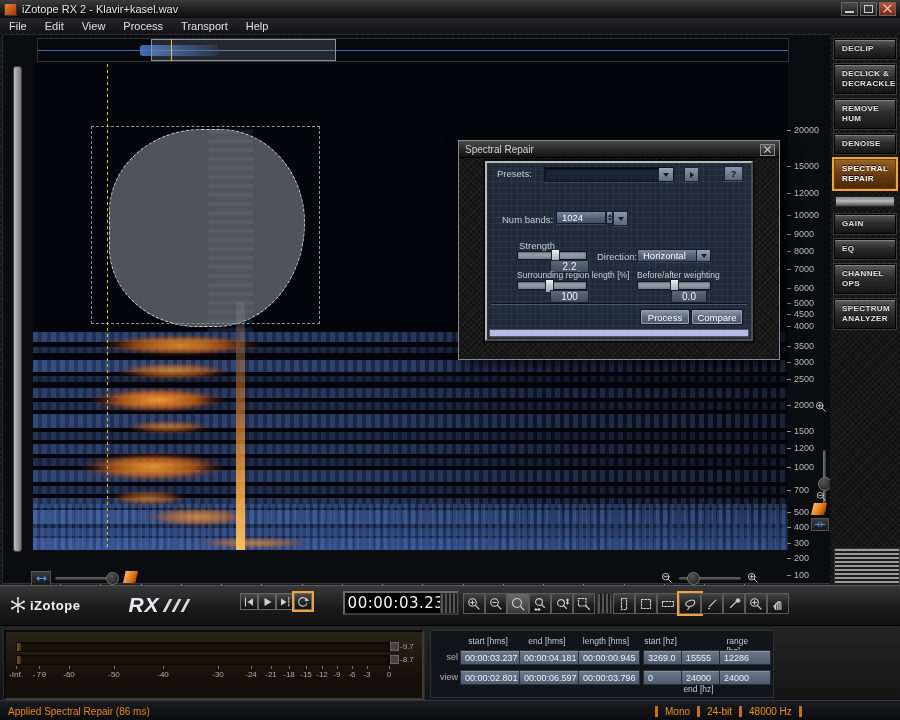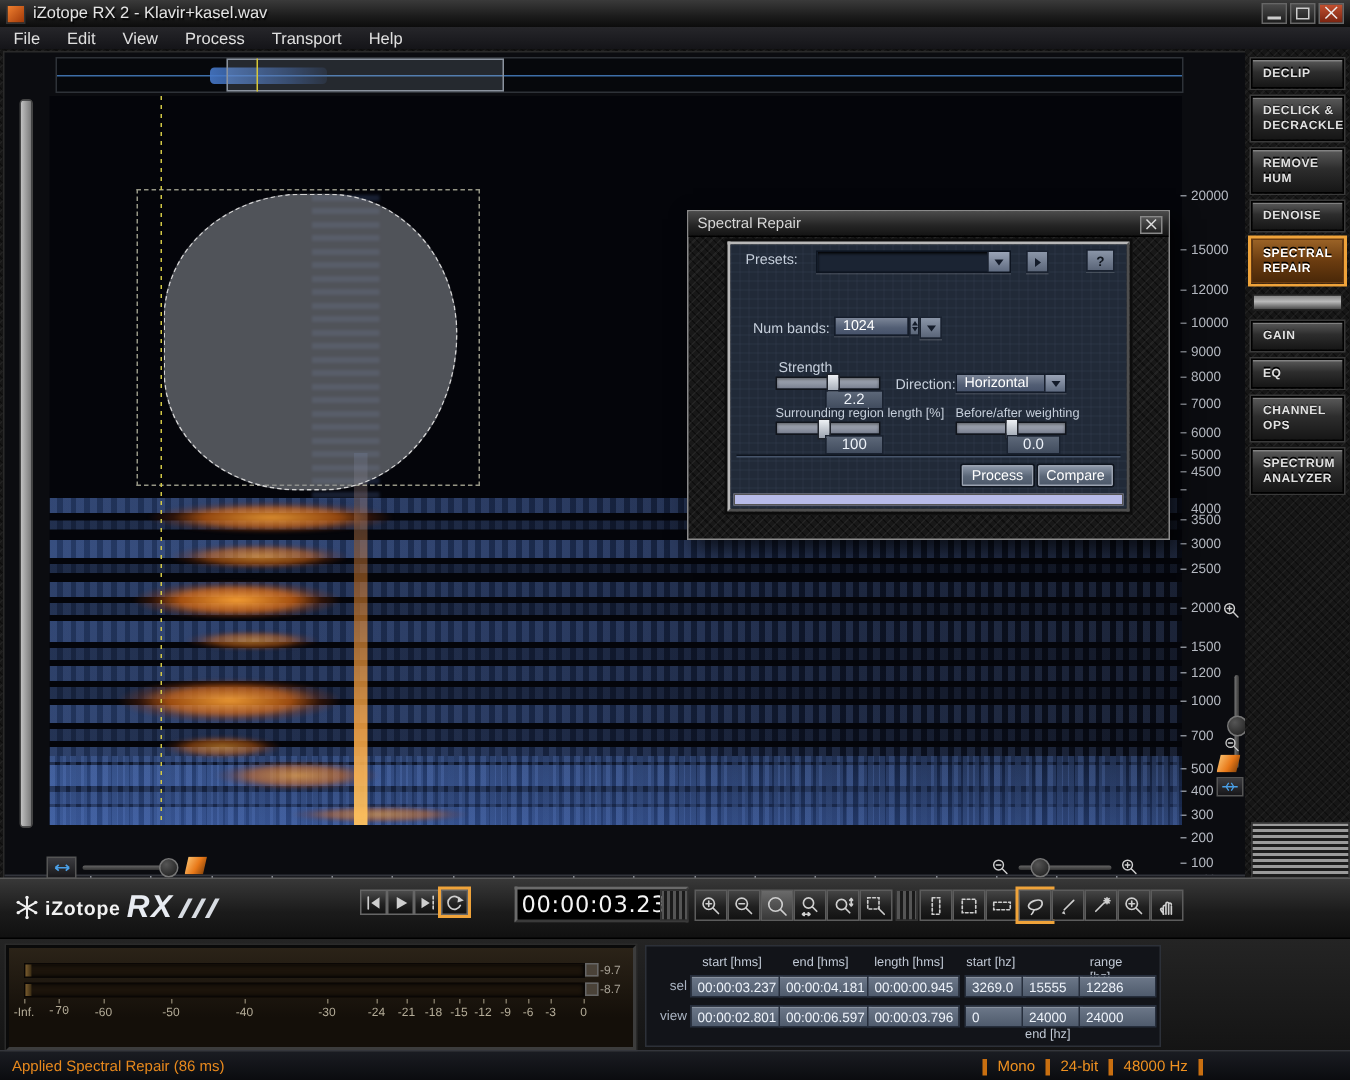--- a/index.html
+++ b/index.html
@@ -78,21 +78,21 @@
   .mod-divider{height:9px;margin:2px 1px;border:1px solid #222;
     background:linear-gradient(180deg,#848484,#b9b9b9 45%,#4c4c4c);}
   #gripstripes{left:834px;top:548px;width:64px;height:36px;
     background:repeating-linear-gradient(180deg,#9a9a9a 0 2px,#1c1c1c 2px 4px);border:1px solid #333;}
   
   #transportbar{left:0;top:585px;width:900px;height:40px;
     background:linear-gradient(180deg,#383838,#1b1b1b 55%,#101010);
     border-top:1px solid #585858;}
   #logo{left:10px;top:7px;display:flex;align-items:center;gap:4px;}
   #logo .iz{color:#f2f2f2;font-size:13px;font-weight:bold;letter-spacing:.5px;}
-  #logo .rx{color:#e8ecf2;font-size:21px;font-weight:bold;font-style:italic;letter-spacing:1px;}
+  #logo .rx{color:#e8ecf2;font-size:21px;font-weight:bold;font-style:italic;letter-spacing:1px;margin-left:44px;}
   .slash{display:inline-block;width:3px;height:13px;background:#d8dce2;transform:skewX(-28deg);margin-left:2px;}
   .tbtn{position:absolute;width:16px;height:15px;background:linear-gradient(180deg,#4c4c4c,#222 55%,#111);
     border:1px solid #666;display:flex;align-items:center;justify-content:center;}
   .tbtn.active{box-shadow:0 0 0 2px #efa33a;}
   #timebox{left:343px;top:5px;width:112px;height:20px;background:#000;
     border:2px solid;border-color:#6a6a6a #3a3a3a #3a3a3a #6a6a6a;
     color:#f4f4f4;font-size:15px;display:flex;align-items:center;justify-content:center;
     font-family:"DejaVu Sans",sans-serif;letter-spacing:.5px;}
   .hatch{background:repeating-linear-gradient(90deg,#555 0 2px,#1a1a1a 2px 4px);border:1px solid #333;}
   .toolbtn{position:absolute;width:20px;height:19px;background:linear-gradient(180deg,#454545,#202020 55%,#121212);
@@ -268,21 +268,21 @@
           <div class="flabel" style="top: 154px;">8000</div>
           <div class="ftick" style="top: 172px;"></div>
           <div class="flabel" style="top: 172px;">7000</div>
           <div class="ftick" style="top: 191px;"></div>
           <div class="flabel" style="top: 191px;">6000</div>
           <div class="ftick" style="top: 206px;"></div>
           <div class="flabel" style="top: 206px;">5000</div>
           <div class="ftick" style="top: 217px;"></div>
           <div class="flabel" style="top: 217px;">4500</div>
           <div class="ftick" style="top: 229px;"></div>
-          <div class="flabel" style="top: 242px;">4000</div>
+          <div class="flabel" style="top: 229px;">4000</div>
           <div class="ftick" style="top: 249px;"></div>
           <div class="flabel" style="top: 249px;">3500</div>
           <div class="ftick" style="top: 265px;"></div>
           <div class="flabel" style="top: 265px;">3000</div>
           <div class="ftick" style="top: 282px;"></div>
           <div class="flabel" style="top: 282px;">2500</div>
           <div class="ftick" style="top: 308px;"></div>
           <div class="flabel" style="top: 308px;">2000</div>
           <div class="ftick" style="top: 334px;"></div>
           <div class="flabel" style="top: 334px;">1500</div>

